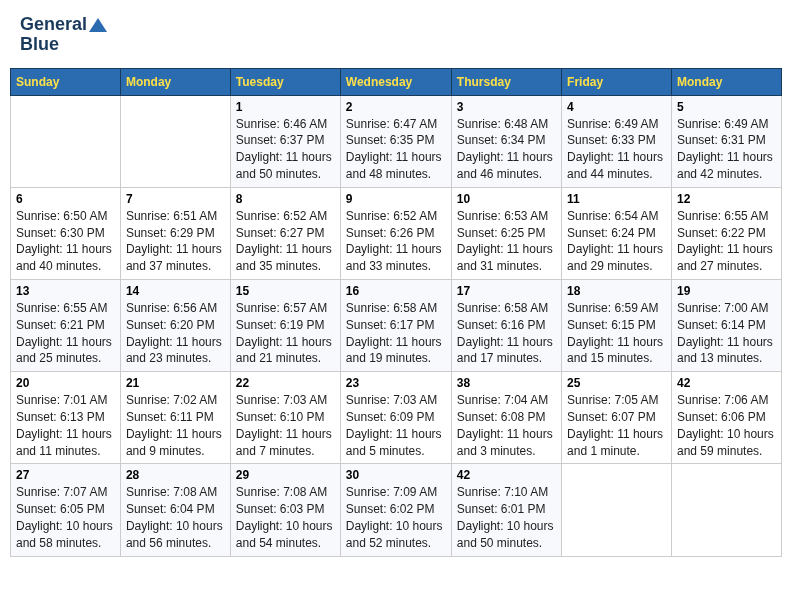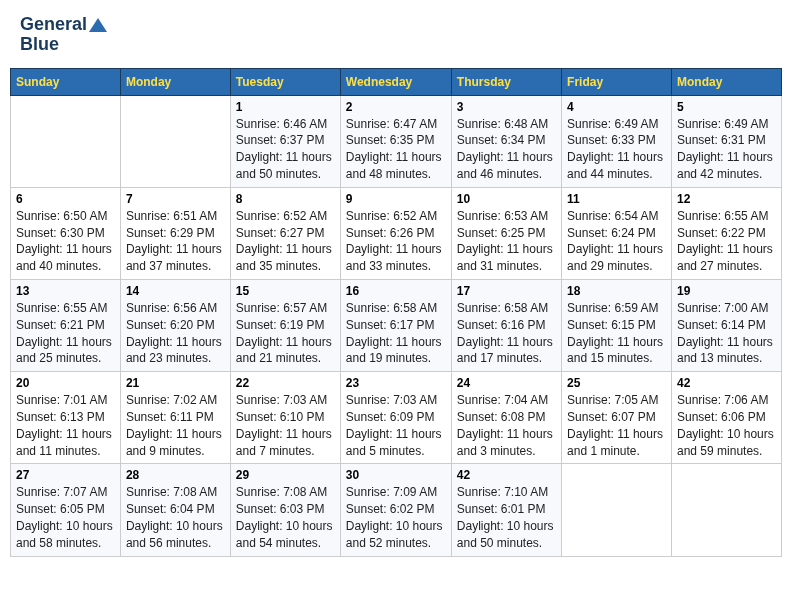--- a/index.html
+++ b/index.html
@@ -211,21 +211,21 @@
         </td>
         <td>
           <span class="day-num">22</span>
           <div class="day-info">Sunrise: 7:03 AM<br>Sunset: 6:10 PM<br>Daylight: 11 hours and 7 minutes.</div>
         </td>
         <td>
           <span class="day-num">23</span>
           <div class="day-info">Sunrise: 7:03 AM<br>Sunset: 6:09 PM<br>Daylight: 11 hours and 5 minutes.</div>
         </td>
         <td>
-          <span class="day-num">24</span>
+          <span class="day-num">38</span>
           <div class="day-info">Sunrise: 7:04 AM<br>Sunset: 6:08 PM<br>Daylight: 11 hours and 3 minutes.</div>
         </td>
         <td>
           <span class="day-num">25</span>
           <div class="day-info">Sunrise: 7:05 AM<br>Sunset: 6:07 PM<br>Daylight: 11 hours and 1 minute.</div>
         </td>
         <td>
           <span class="day-num">42</span>
           <div class="day-info">Sunrise: 7:06 AM<br>Sunset: 6:06 PM<br>Daylight: 10 hours and 59 minutes.</div>
         </td>

